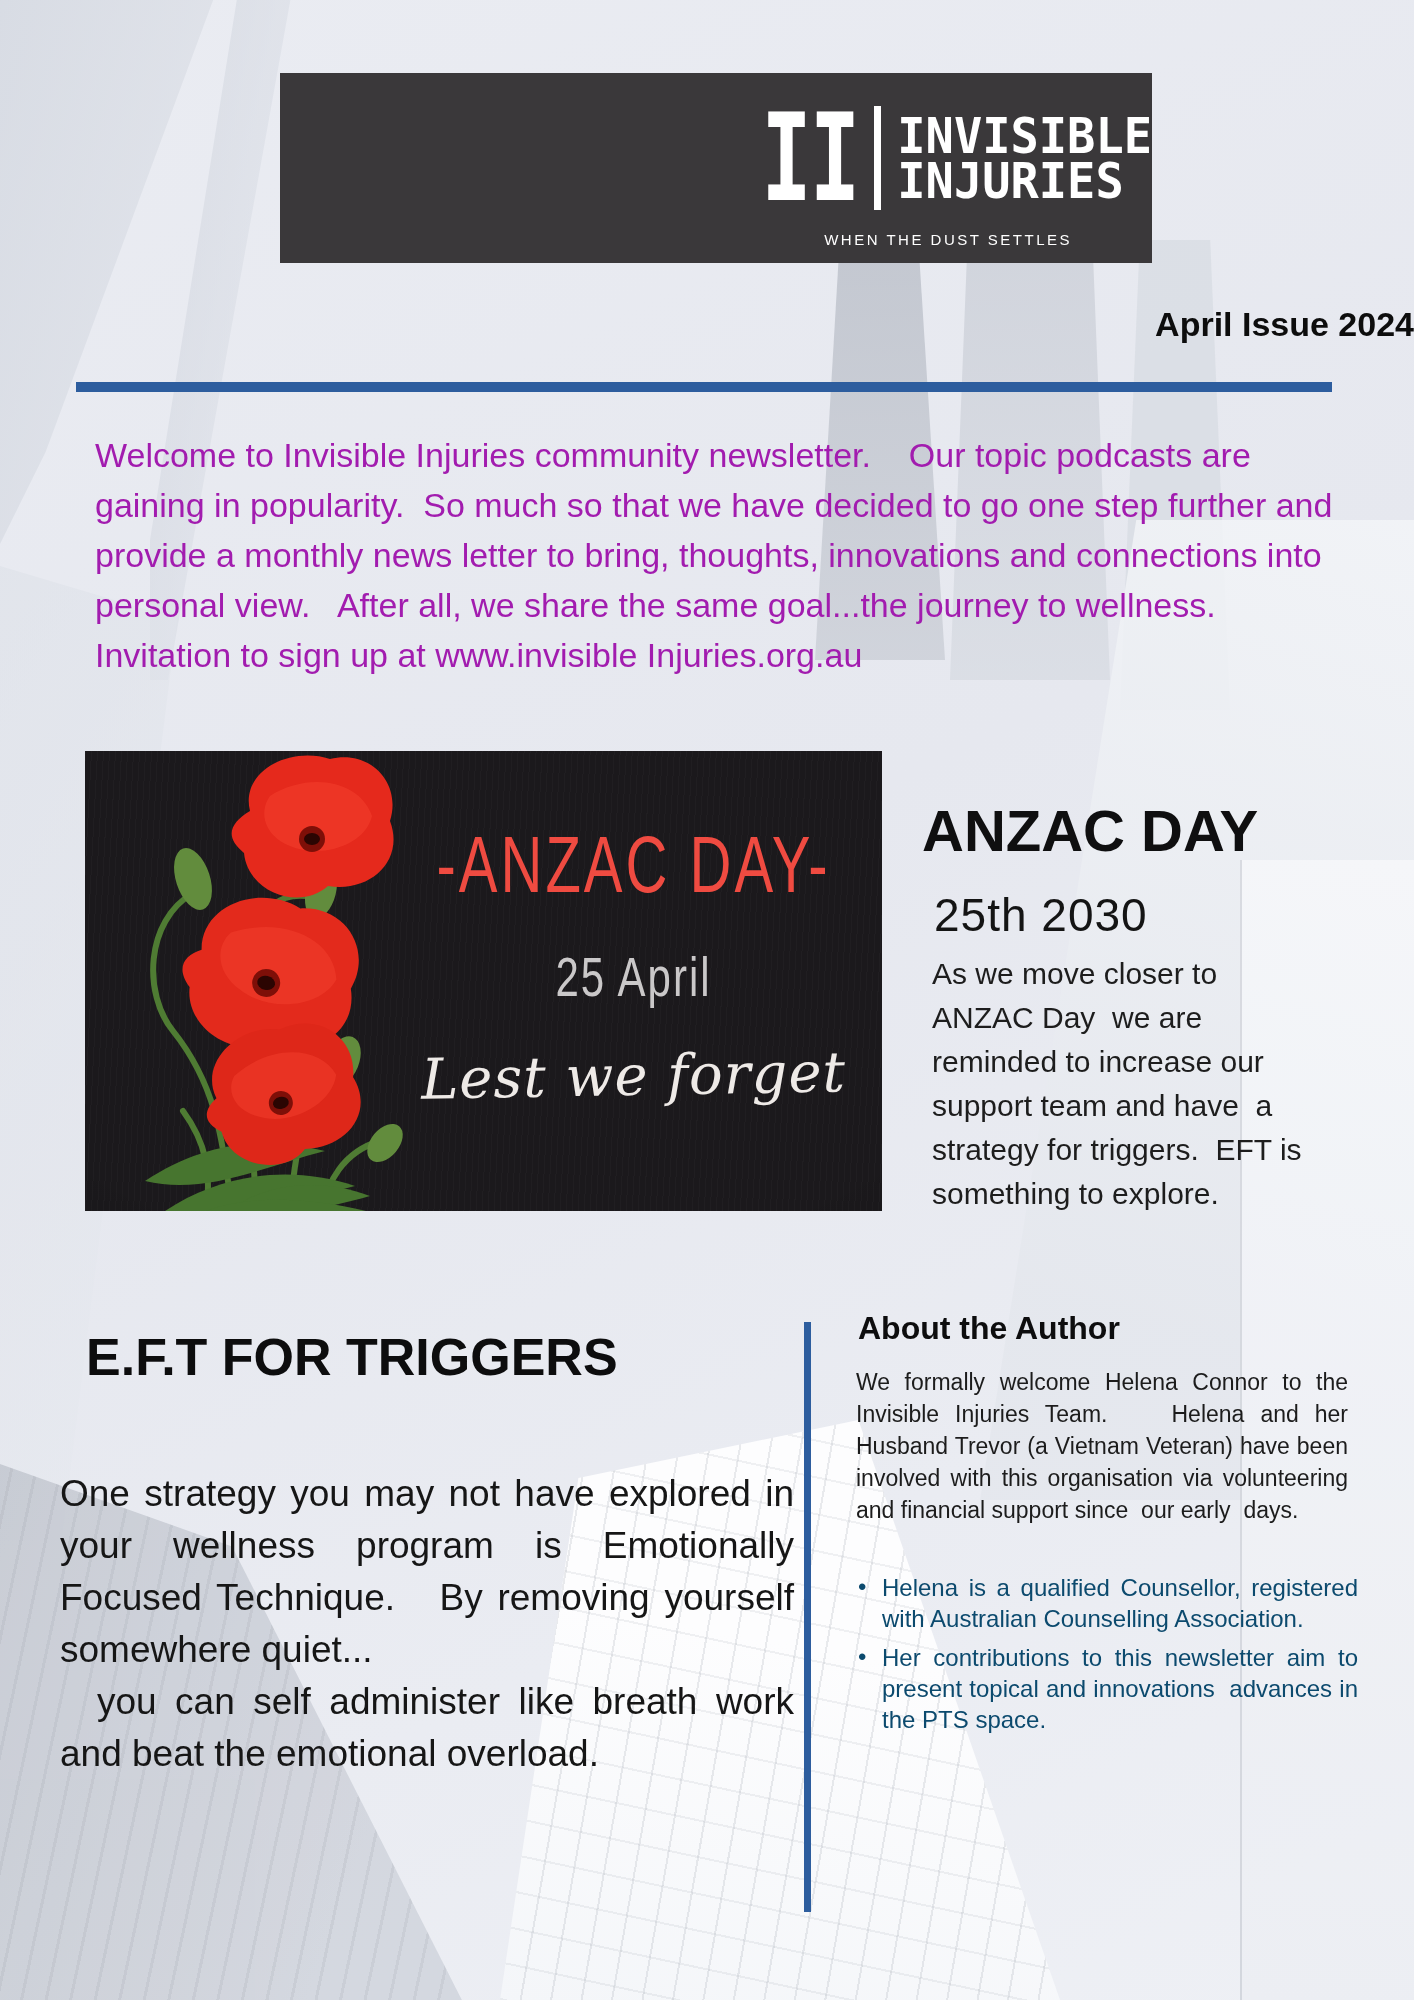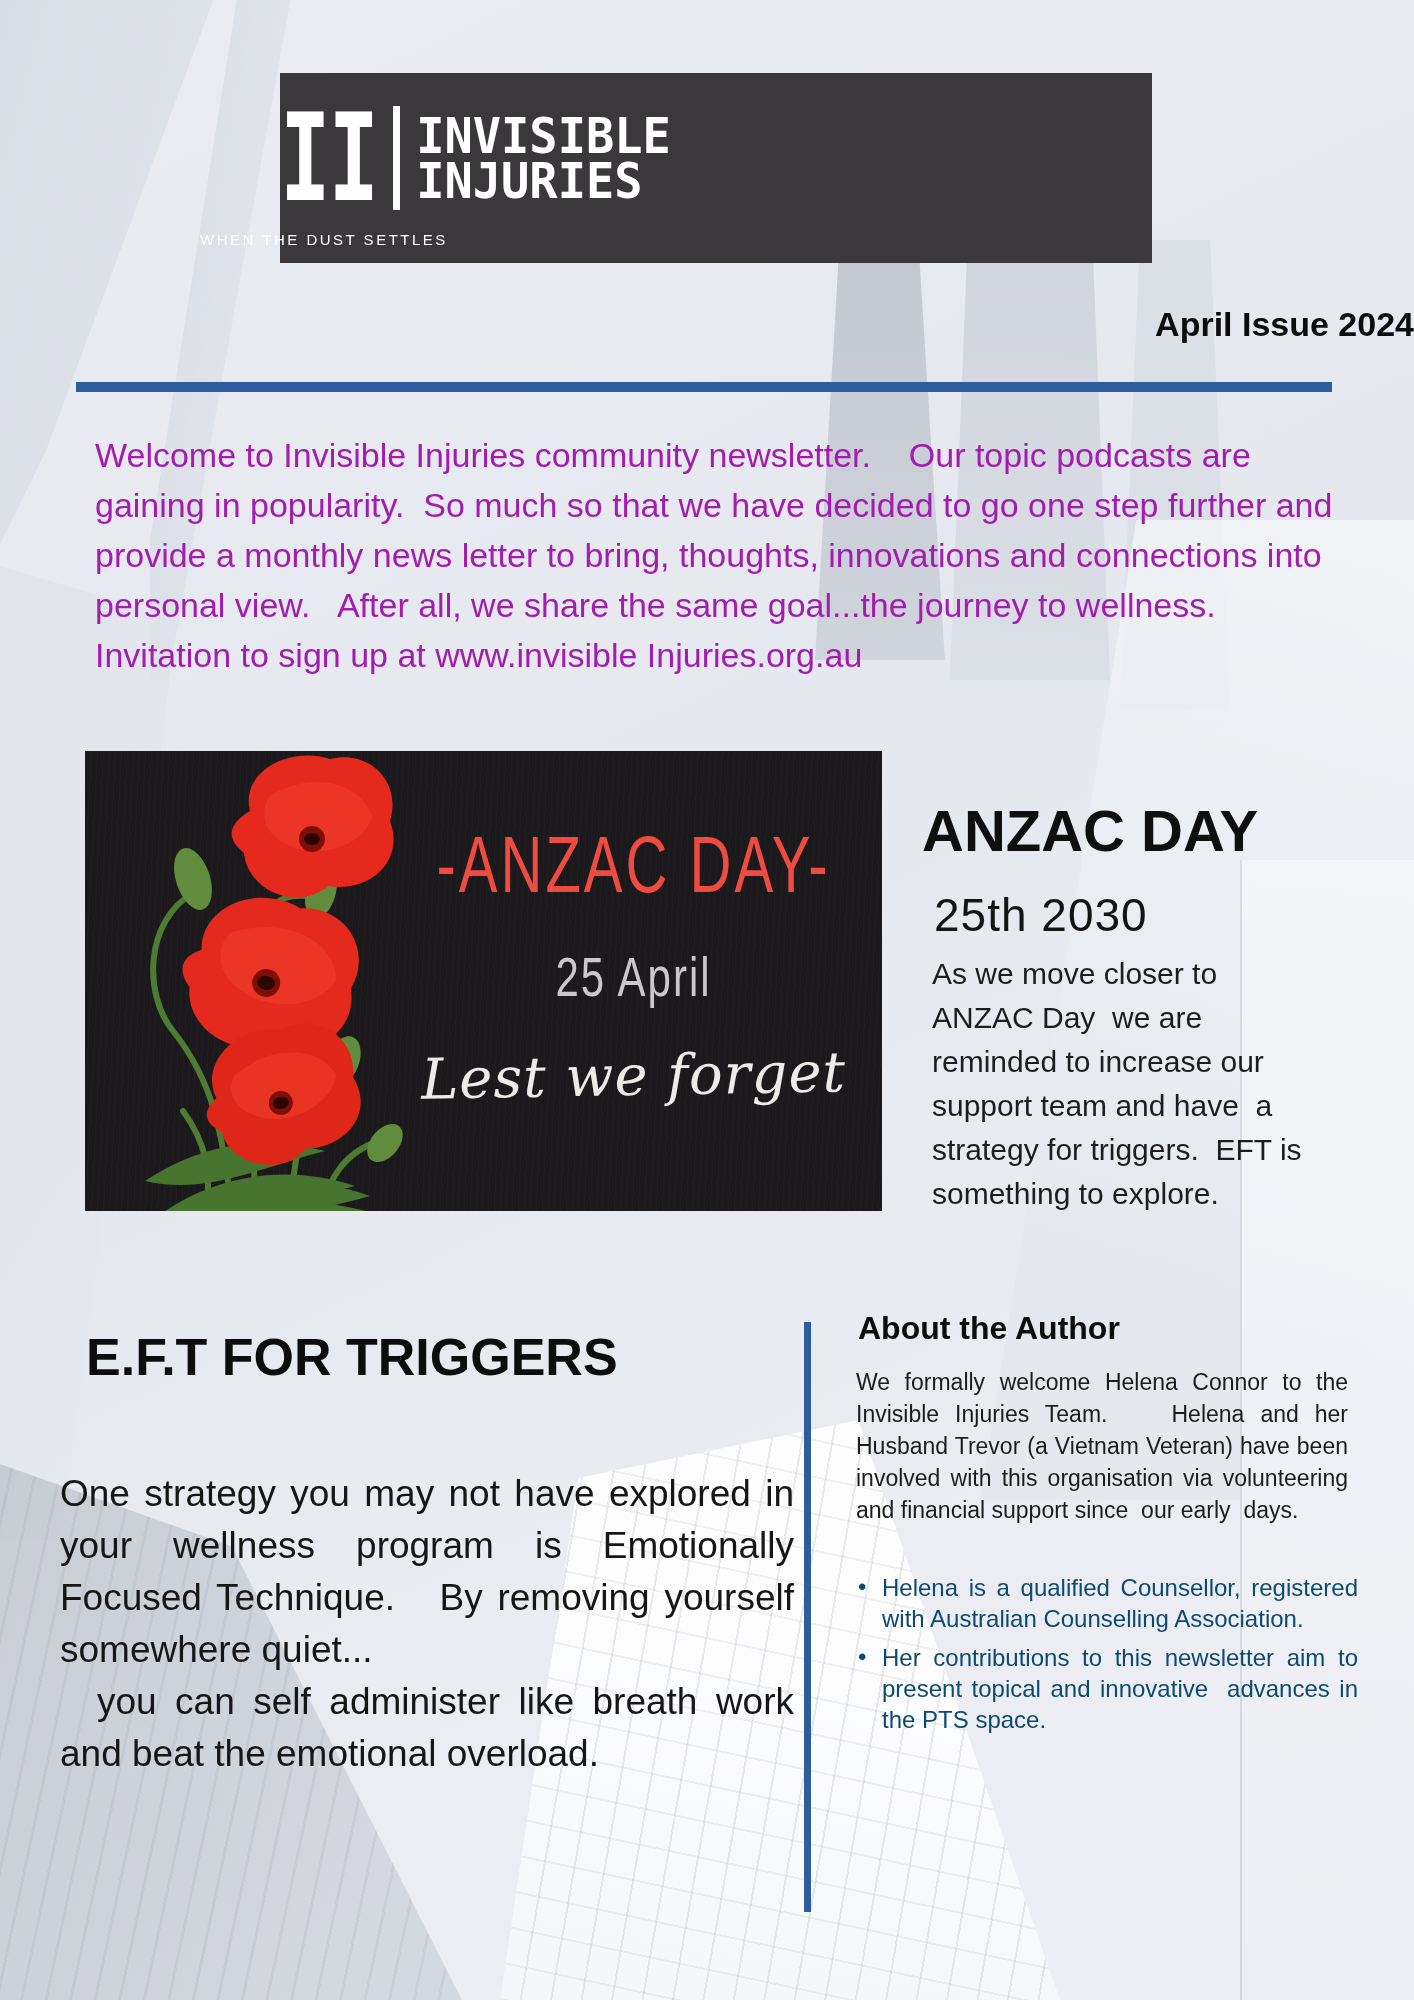--- a/index.html
+++ b/index.html
@@ -43,21 +43,21 @@
       repeating-linear-gradient(12deg, rgba(160,166,176,.15) 0 2px, transparent 2px 36px),
       linear-gradient(10deg,#f4f6f9 0%,#fdfdfe 60%);
     clip-path:polygon(14% 10%,64% 0,100% 100%,0 100%); }
   .s-br-tower { left:1240px; top:860px; width:174px; height:1140px; opacity:.9;
     border-left:2px solid rgba(170,175,185,.4);
     background:linear-gradient(185deg,#f6f7fa,#eceef3); }
 
   
   .logo-banner { position:absolute; left:280px; top:73px; width:872px; height:190px;
     background:#3a383a; z-index:2; display:flex; flex-direction:column;
-    align-items:flex-start; justify-content:flex-start; padding-top:26px; }
+    align-items:flex-end; justify-content:flex-start; padding-top:26px; }
   .logo-lockup { display:flex; align-items:center; gap:16px; height:118px; }
   .logo-ii { font-family:"DejaVu Sans Mono", monospace; font-weight:700; font-size:84px;
     line-height:1; color:#ffffff; letter-spacing:-2px; transform:scaleY(1.45); }
   .logo-bar { width:7px; height:104px; background:#ffffff; }
   .logo-name { display:flex; flex-direction:column; color:#ffffff;
     font-family:"DejaVu Sans Mono", monospace; font-weight:700; font-size:47px;
     line-height:0.92; letter-spacing:0; transform:scaleY(1.05); }
   .logo-tagline { margin-top:14px; transform:translateX(-80px); color:#ffffff;
     font-size:15px; letter-spacing:2.5px; font-weight:400; }
 
@@ -206,17 +206,17 @@
     <p class="eft-body">One strategy you may not have explored in your wellness program is Emotionally Focused Technique.   By removing yourself somewhere quiet...
   you can self administer like breath work and beat the emotional overload.</p>
   </section>
 
   <div class="vline"></div>
   <section>
     <h3 class="author-heading">About the Author</h3>
     <p class="author-intro">We formally welcome Helena Connor to the Invisible Injuries Team.    Helena and her Husband Trevor (a Vietnam Veteran) have been involved with this organisation via volunteering and financial support since  our early  days.</p>
     <ul class="author-bullets">
         <li>Helena is a qualified Counsellor, registered with Australian Counselling Association.</li>
-        <li>Her contributions to this newsletter aim to present topical and innovative  advances in the PTS space.</li>
+        <li>Her contributions to this newsletter aim to present topical and innovations  advances in the PTS space.</li>
       </ul>
   </section>
 
 </div>
 
 </body></html>

